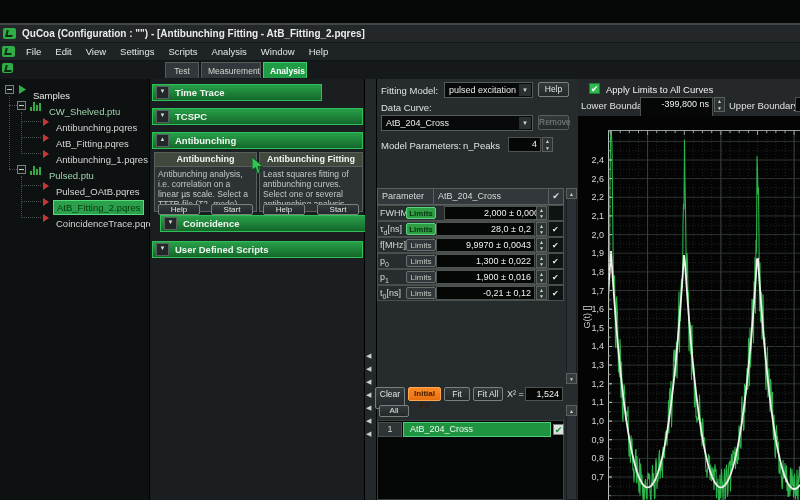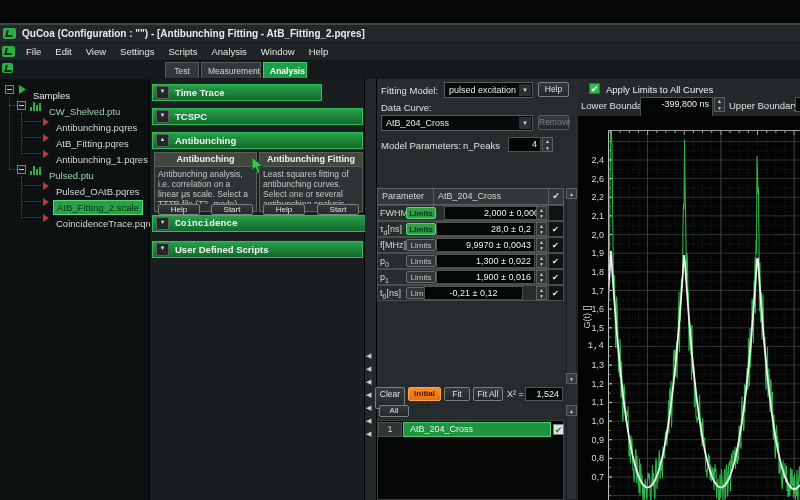--- a/index.html
+++ b/index.html
@@ -174,21 +174,21 @@
           </svg>
         </span>
         <span class="tlabel pqres">Pulsed_OAtB.pqres</span>
       </div>
       <div class="trow" style="left: 42px; top: 194px; position: absolute;">
         <span style="display: inline-flex;">
           <svg width="7" height="8">
             <polygon points="1,0 7,4 1,8" fill="#c23b2e"></polygon>
           </svg>
         </span>
-        <span class="tlabel pqres sel">AtB_Fitting_2.scale</span>
+        <span class="tlabel pqres sel">AtB_Fitting_2.pqres</span>
       </div>
       <div class="trow" style="left: 42px; top: 210px; position: absolute;">
         <span style="display: inline-flex;">
           <svg width="7" height="8">
             <polygon points="1,0 7,4 1,8" fill="#c23b2e"></polygon>
           </svg>
         </span>
         <span class="tlabel pqres">CoincidenceTrace.pqres</span>
       </div>
       <div class="tline" style="left: 9px; top: 96px; height: 73px; position: absolute;"></div>
@@ -211,21 +211,21 @@
         <span>Time Trace</span>
       </div>
       <div class="hdr" style="left: 152px; top: 108px; width: 211px; position: absolute;">
         <span class="hdrbtn">▼</span>
         <span>TCSPC</span>
       </div>
       <div class="hdr" style="left: 152px; top: 132px; width: 211px; position: absolute;">
         <span class="hdrbtn">▲</span>
         <span>Antibunching</span>
       </div>
-      <div class="hdr" style="left: 152px; top: 215px; width: 226px; position: absolute; font-family: Liberation Mono, monospace;">
+      <div class="hdr" style="left: 160px; top: 215px; width: 226px; position: absolute;">
         <span class="hdrbtn">▼</span>
         <span>Coincidence</span>
       </div>
       <div class="hdr" style="left: 152px; top: 241px; width: 211px; position: absolute;">
         <span class="hdrbtn">▼</span>
         <span>User Defined Scripts</span>
       </div>
       <div class="subpanel" style="left: 154px; top: 152px; width: 103px; height: 60px; position: absolute;">
         <div class="subtitle">Antibunching</div>
         <div class="subbody">Antibunching analysis, i.e. correlation on a linear µs scale. Select a TTTR file (T2 -mode) and press 'Start'.</div>
@@ -335,21 +335,21 @@
       <div class="spin" style="left: 536px; top: 270px; height: 14px; position: absolute;">
         <span>▲</span>
         <span>▼</span>
       </div>
       <div class="chk" style="left: 552px; top: 273px; position: absolute;">✔</div>
       <div class="trowbg" style="left: 377px; top: 285px; width: 57px; height: 16px; position: absolute;"></div>
       <div class="trowbg" style="left: 433px; top: 285px; width: 116px; height: 16px; position: absolute;"></div>
       <div class="trowbg" style="left: 548px; top: 285px; width: 16px; height: 16px; background: rgb(16, 19, 20); position: absolute;"></div>
       <div class="pname" style="left: 380px; top: 288px; position: absolute;">t<sub style="font-size: 7px;">0</sub>[ns]</div>
       <div class="limits" style="left: 406px; top: 287px; position: absolute;">Limits</div>
-      <div class="field" style="left: 424px; top: 286px; width: 99px; height: 14px; position: absolute; text-align: center;">-0,21 ± 0,12</div>
+      <div class="field" style="left: 436px; top: 286px; width: 99px; height: 14px; position: absolute;">-0,21 ± 0,12</div>
       <div class="spin" style="left: 536px; top: 286px; height: 14px; position: absolute;">
         <span>▲</span>
         <span>▼</span>
       </div>
       <div class="chk" style="left: 552px; top: 289px; position: absolute;">✔</div>
       <div class="sbtrack" style="left: 566px; top: 188px; width: 11px; height: 196px; position: absolute;"></div>
       <div class="sbarrow" style="left: 566px; top: 188px; position: absolute;">▲</div>
       <div class="sbarrow" style="left: 566px; top: 373px; position: absolute;">▼</div>
     </div>
 
@@ -387,21 +387,21 @@
       <div class="ytick" style="top: 155px; position: absolute;">2,4</div>
       <div class="ytick" style="top: 173.647px; position: absolute;">2,6</div>
       <div class="ytick" style="top: 192.294px; position: absolute;">2,2</div>
       <div class="ytick" style="top: 210.941px; position: absolute;">2,1</div>
       <div class="ytick" style="top: 229.588px; position: absolute;">2,0</div>
       <div class="ytick" style="top: 248.235px; position: absolute;">1,9</div>
       <div class="ytick" style="top: 266.882px; position: absolute;">1,8</div>
       <div class="ytick" style="top: 285.529px; position: absolute;">1,7</div>
       <div class="ytick" style="top: 304.176px; position: absolute;">1,6</div>
       <div class="ytick" style="top: 322.823px; position: absolute;">1,5</div>
-      <div class="ytick" style="top: 341.47px; position: absolute; font-family: Liberation Mono, monospace;">1,4</div>
+      <div class="ytick" style="top: 341.47px; position: absolute;">1,4</div>
       <div class="ytick" style="top: 360.117px; position: absolute;">1,3</div>
       <div class="ytick" style="top: 378.764px; position: absolute;">1,2</div>
       <div class="ytick" style="top: 397.411px; position: absolute;">1,1</div>
       <div class="ytick" style="top: 416.058px; position: absolute;">1,0</div>
       <div class="ytick" style="top: 434.705px; position: absolute;">0,9</div>
       <div class="ytick" style="top: 453.352px; position: absolute;">0,8</div>
       <div class="ytick" style="top: 471.999px; position: absolute;">0,7</div>
     </div>
   <div class="ylab">G(t) []</div>
   <svg id="chart-svg" width="192" height="370">

